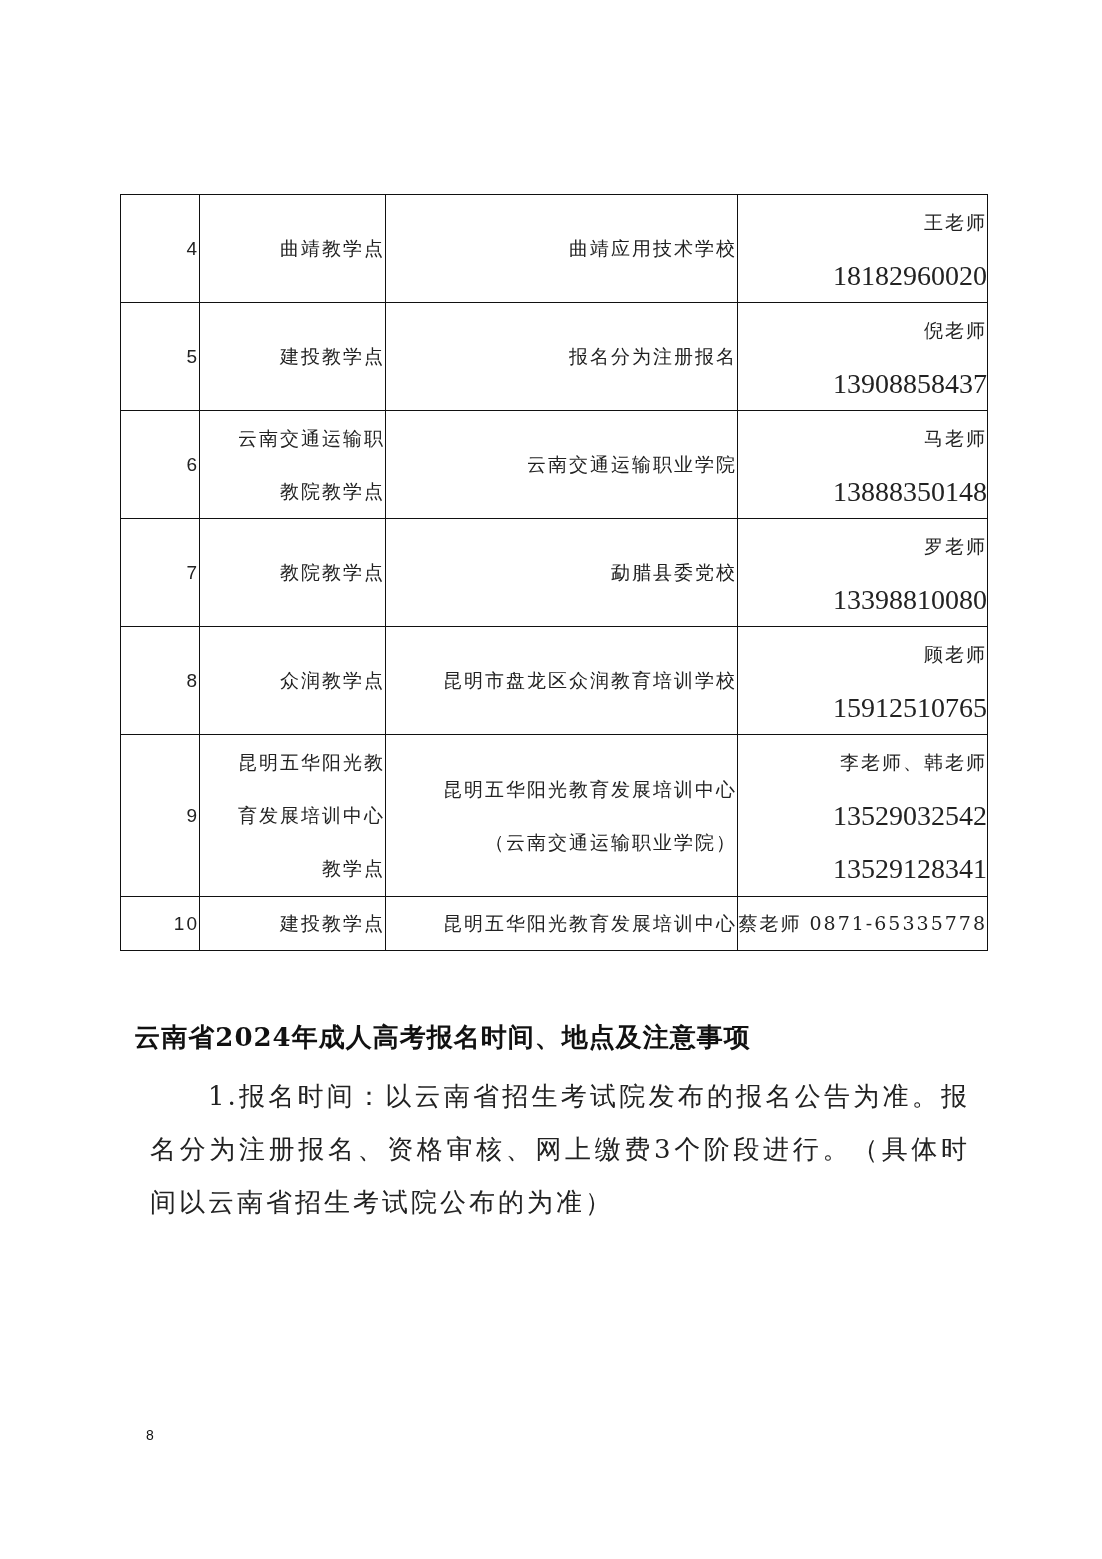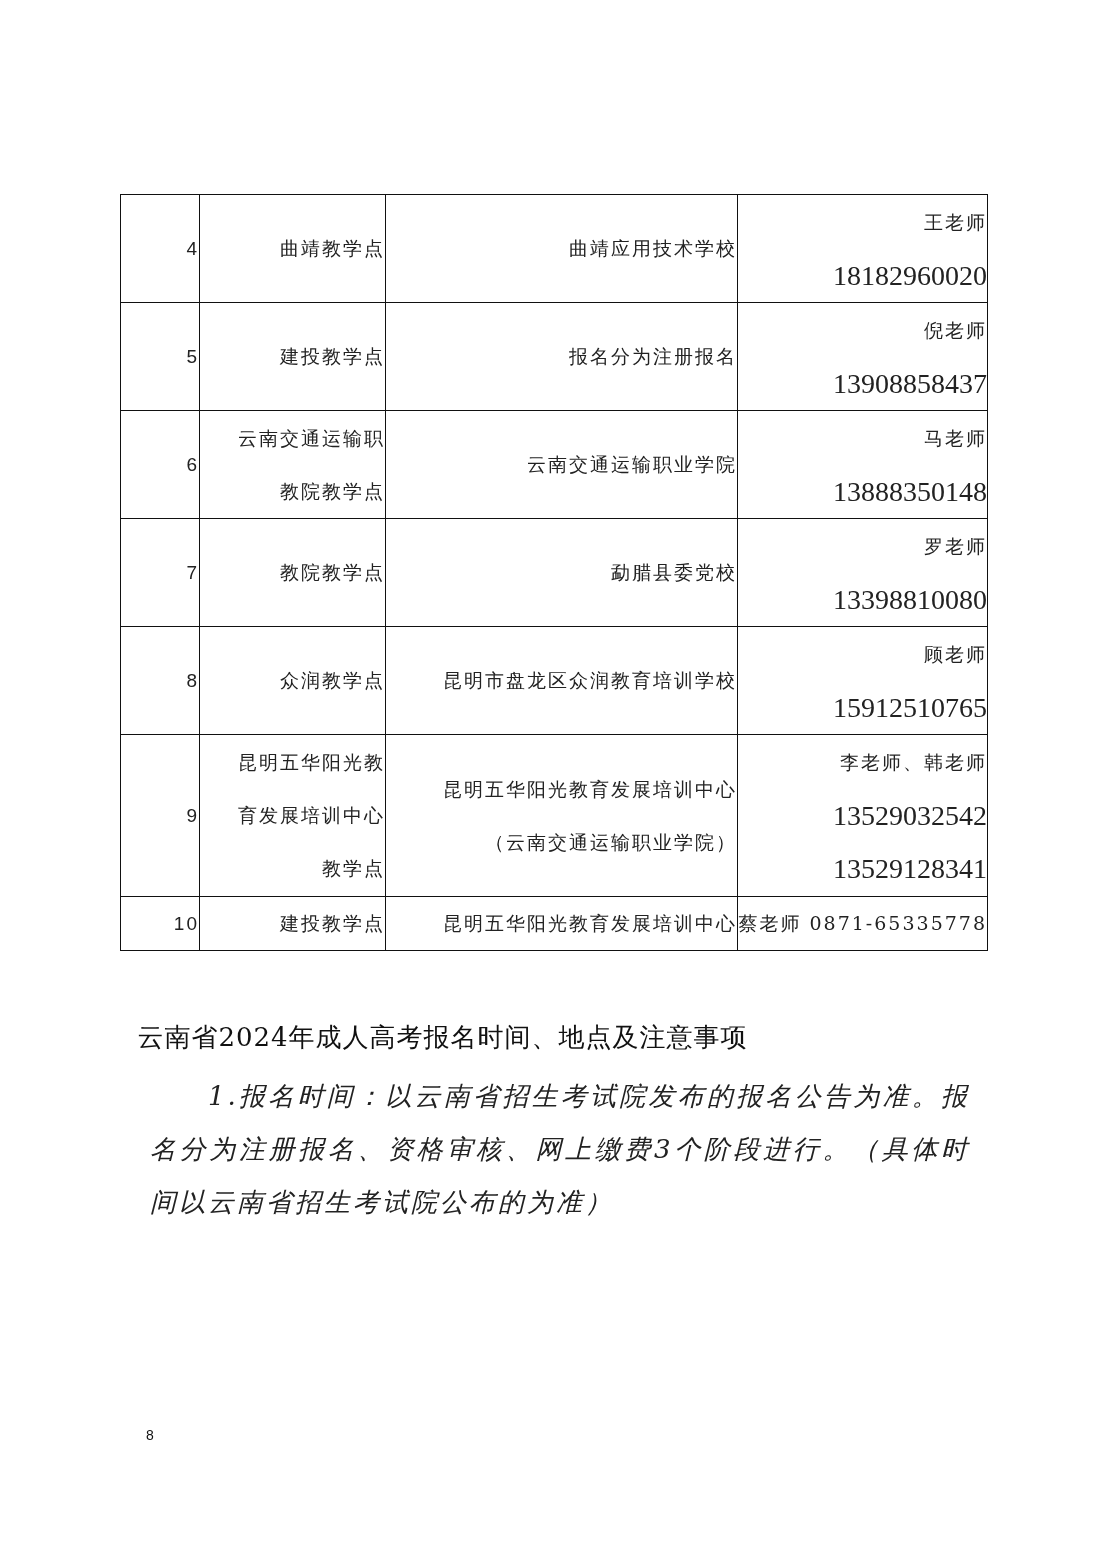--- a/index.html
+++ b/index.html
@@ -15,26 +15,26 @@
       border: 1.5px solid #111; text-align: right; vertical-align: middle;
       font-size: 19px; padding: 0; letter-spacing: 2px;
     }
     col.c1 { width: 79px; } col.c2 { width: 186px; } col.c3 { width: 352px; } col.c4 { width: 250px; }
     .cell-lines div { line-height: 53px; }
     .num { font-family: "Liberation Sans", sans-serif; letter-spacing: 0; font-size: 20px; }
     .phone { font-family: "Liberation Serif", serif; letter-spacing: 0; font-size: 28px; }
     .addr-left { text-align: right; padding-left: 12px !important; }
     .title {
       position: absolute; left: 0; width: 885px; top: 1020px; text-align: center;
-      font-size: 26px; font-weight: normal; letter-spacing: 1px; color: #111;
+      font-size: 26px; font-weight: bold; letter-spacing: 1px; color: #111;
     }
     .para {
       position: absolute; left: 150px; width: 820px; top: 1070px;
       font-size: 26px; line-height: 53px; letter-spacing: 3px; color: #222;
-      text-indent: 58px; text-align: justify; font-style: italic;
+      text-indent: 58px; text-align: justify;
     }
     .page-num {
       position: absolute; left: 146px; top: 1427px; font-size: 14px;
       font-family: "Liberation Sans", sans-serif; color: #111;
     }
   </style>
 </head>
 <body>
 
 <table class="sites">

